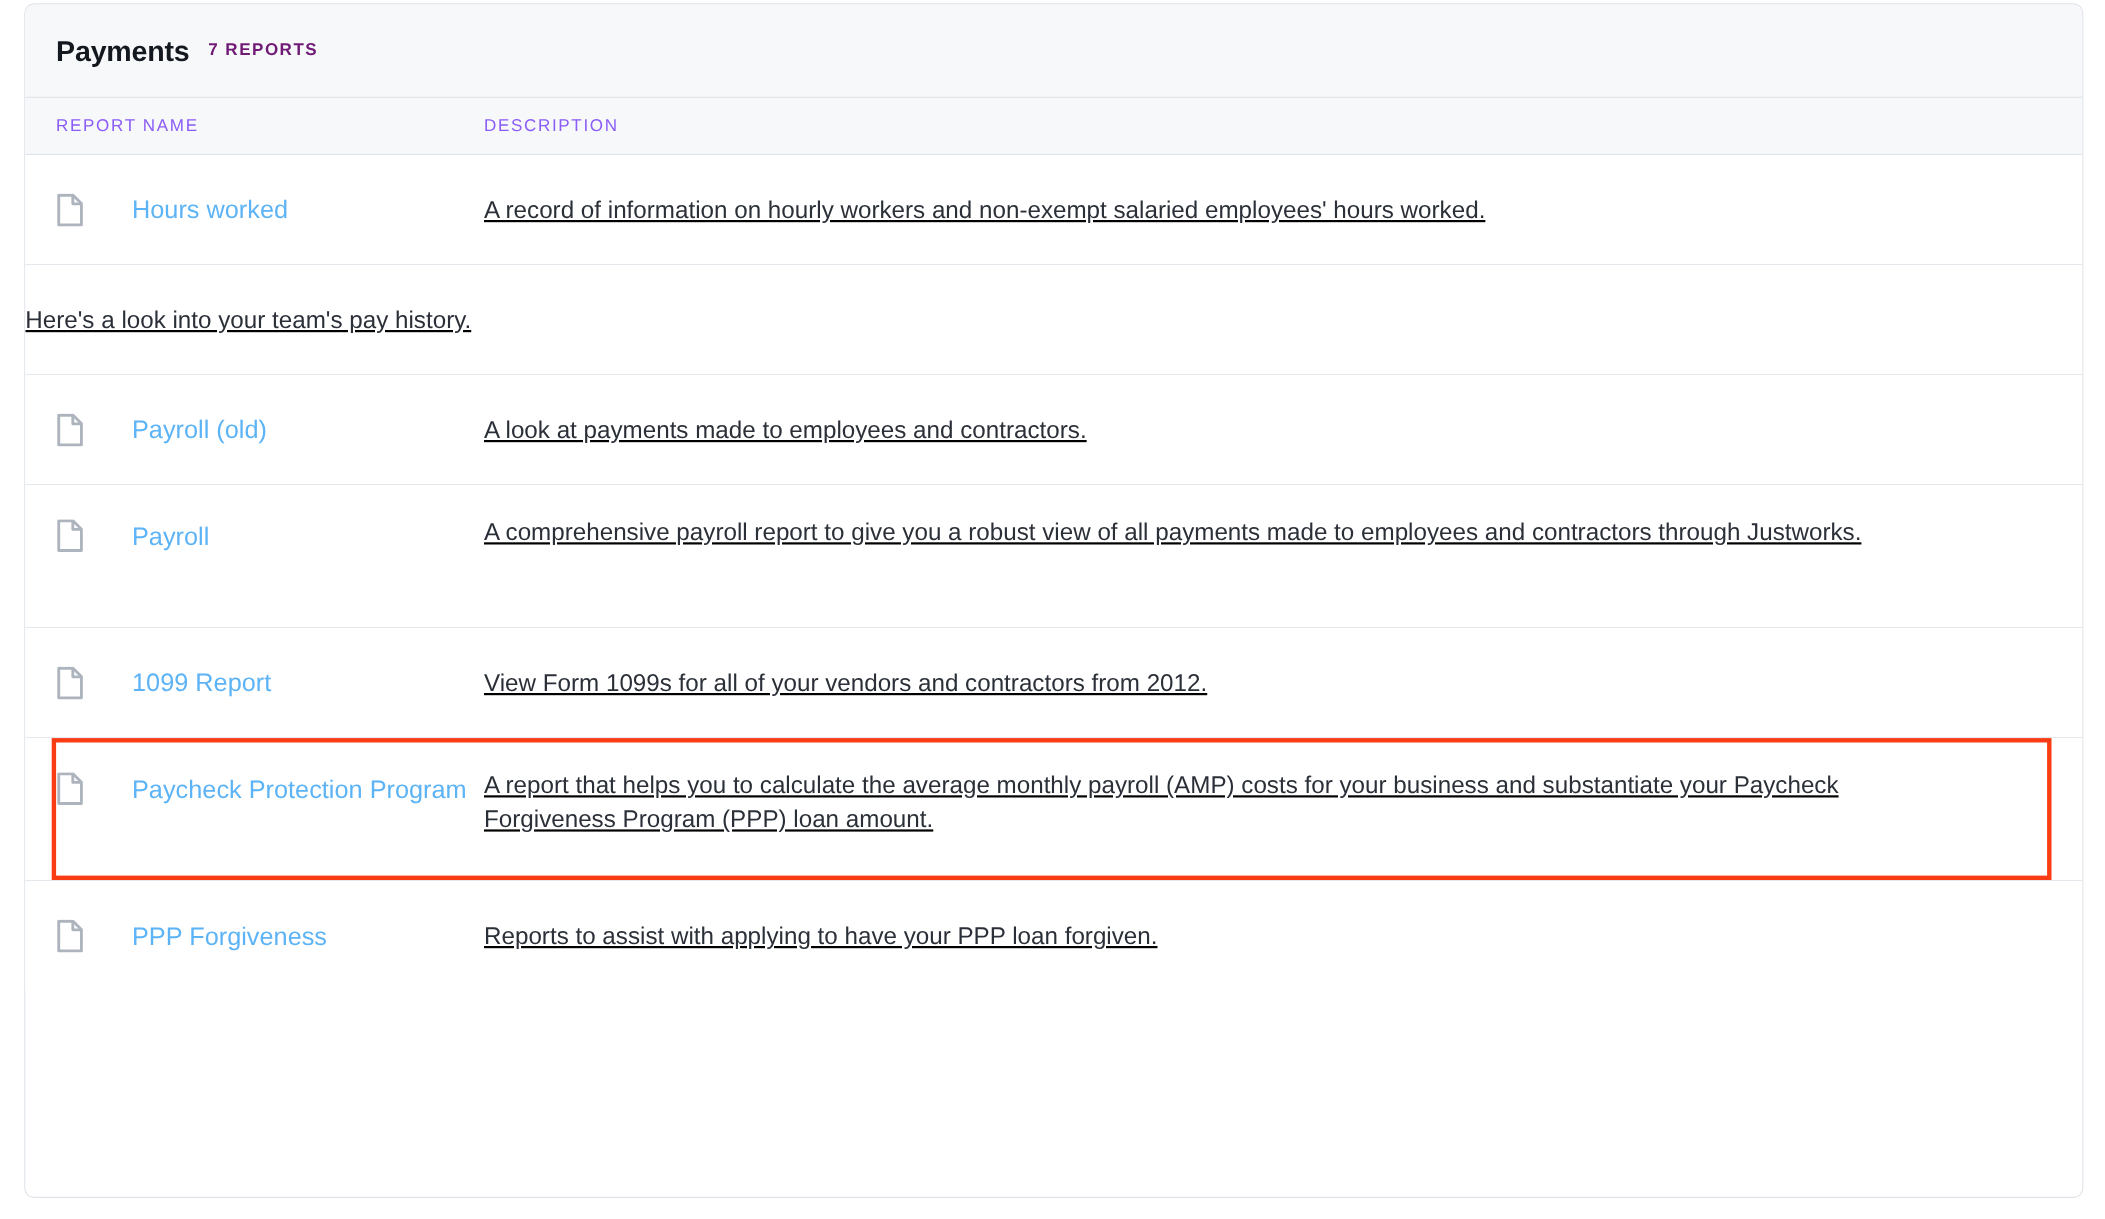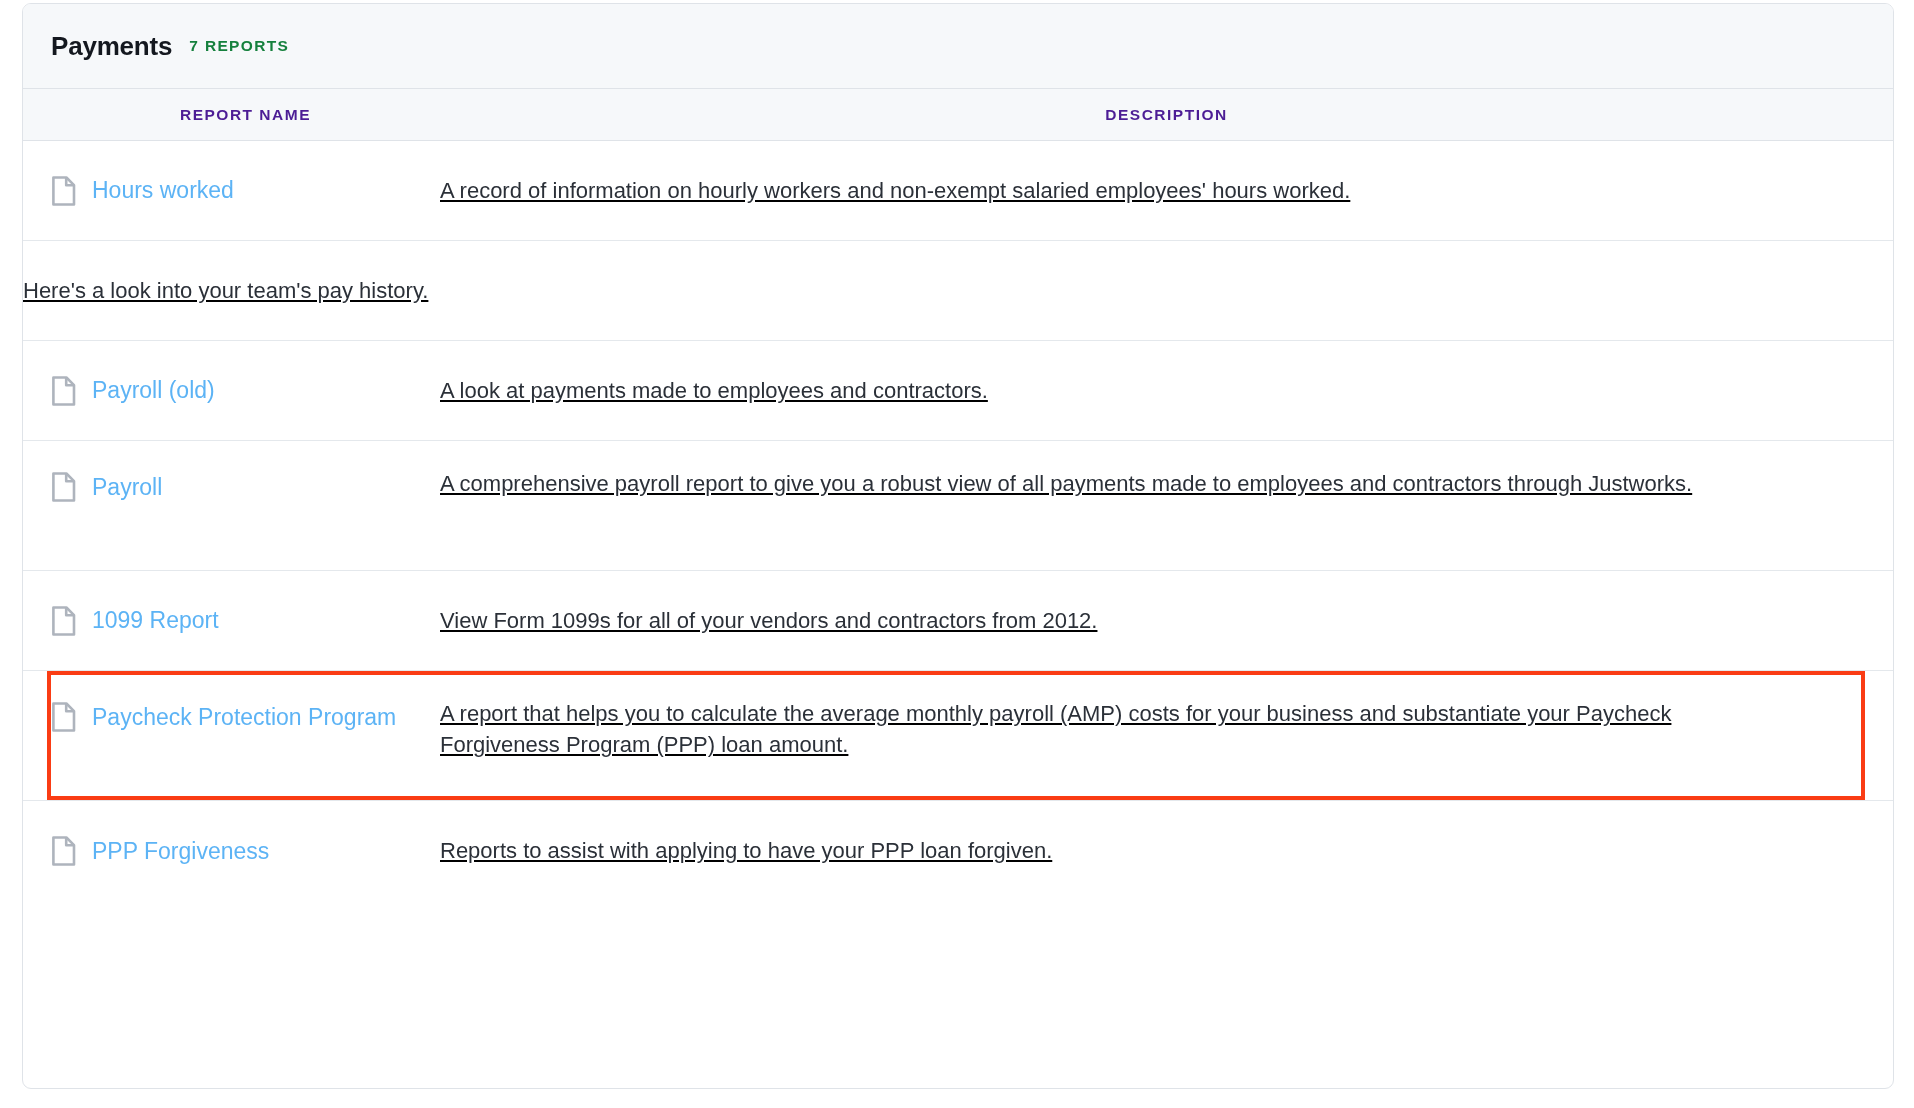--- a/index.html
+++ b/index.html
@@ -47,41 +47,40 @@
   .card-title {
     font-size: 26px;
     font-weight: bold;
     color: #14181f;
     letter-spacing: -0.2px;
   }
   .card-count {
     margin-left: 17px;
     font-size: 15.5px;
     font-weight: bold;
-    color: #15803d;
+    color: #701a75;
     letter-spacing: 1.35px;
     text-transform: uppercase;
   }
 
   
   .col-header-row {
     height: 52px;
     background: #f6f8fa;
     border-bottom: 1px solid #dfe3e8;
     display: flex;
     align-items: center;
     box-sizing: border-box;
   }
   .col-header {
     font-size: 15.5px;
-    font-weight: bold;
-    color: #4c1d95;
+    font-weight: normal;
+    color: #8b5cf6;
     letter-spacing: 1.5px;
     text-transform: uppercase;
-    text-align: center;
   }
   .col-name  { width: 417px; padding-left: 28px; box-sizing: border-box; }
   .col-desc  { flex: 1; }
 
   
   .rows { background: #ffffff; }
 
   .row {
     display: flex;
     align-items: flex-start;
@@ -149,20 +148,21 @@
     border-radius: 999px;
     padding: 7px 17px 8px 19px;
     line-height: 1;
     vertical-align: middle;
     text-transform: uppercase;
   }
 
   .name-inner {
     display: flex;
     align-items: center;
+    gap: 28px;
   }
 
   
   .highlight-box {
     position: absolute;
     left: 24px;
     top: 0px;
     width: 1818px;
     height: 100%;
     border: 4px solid #fa3c14;

